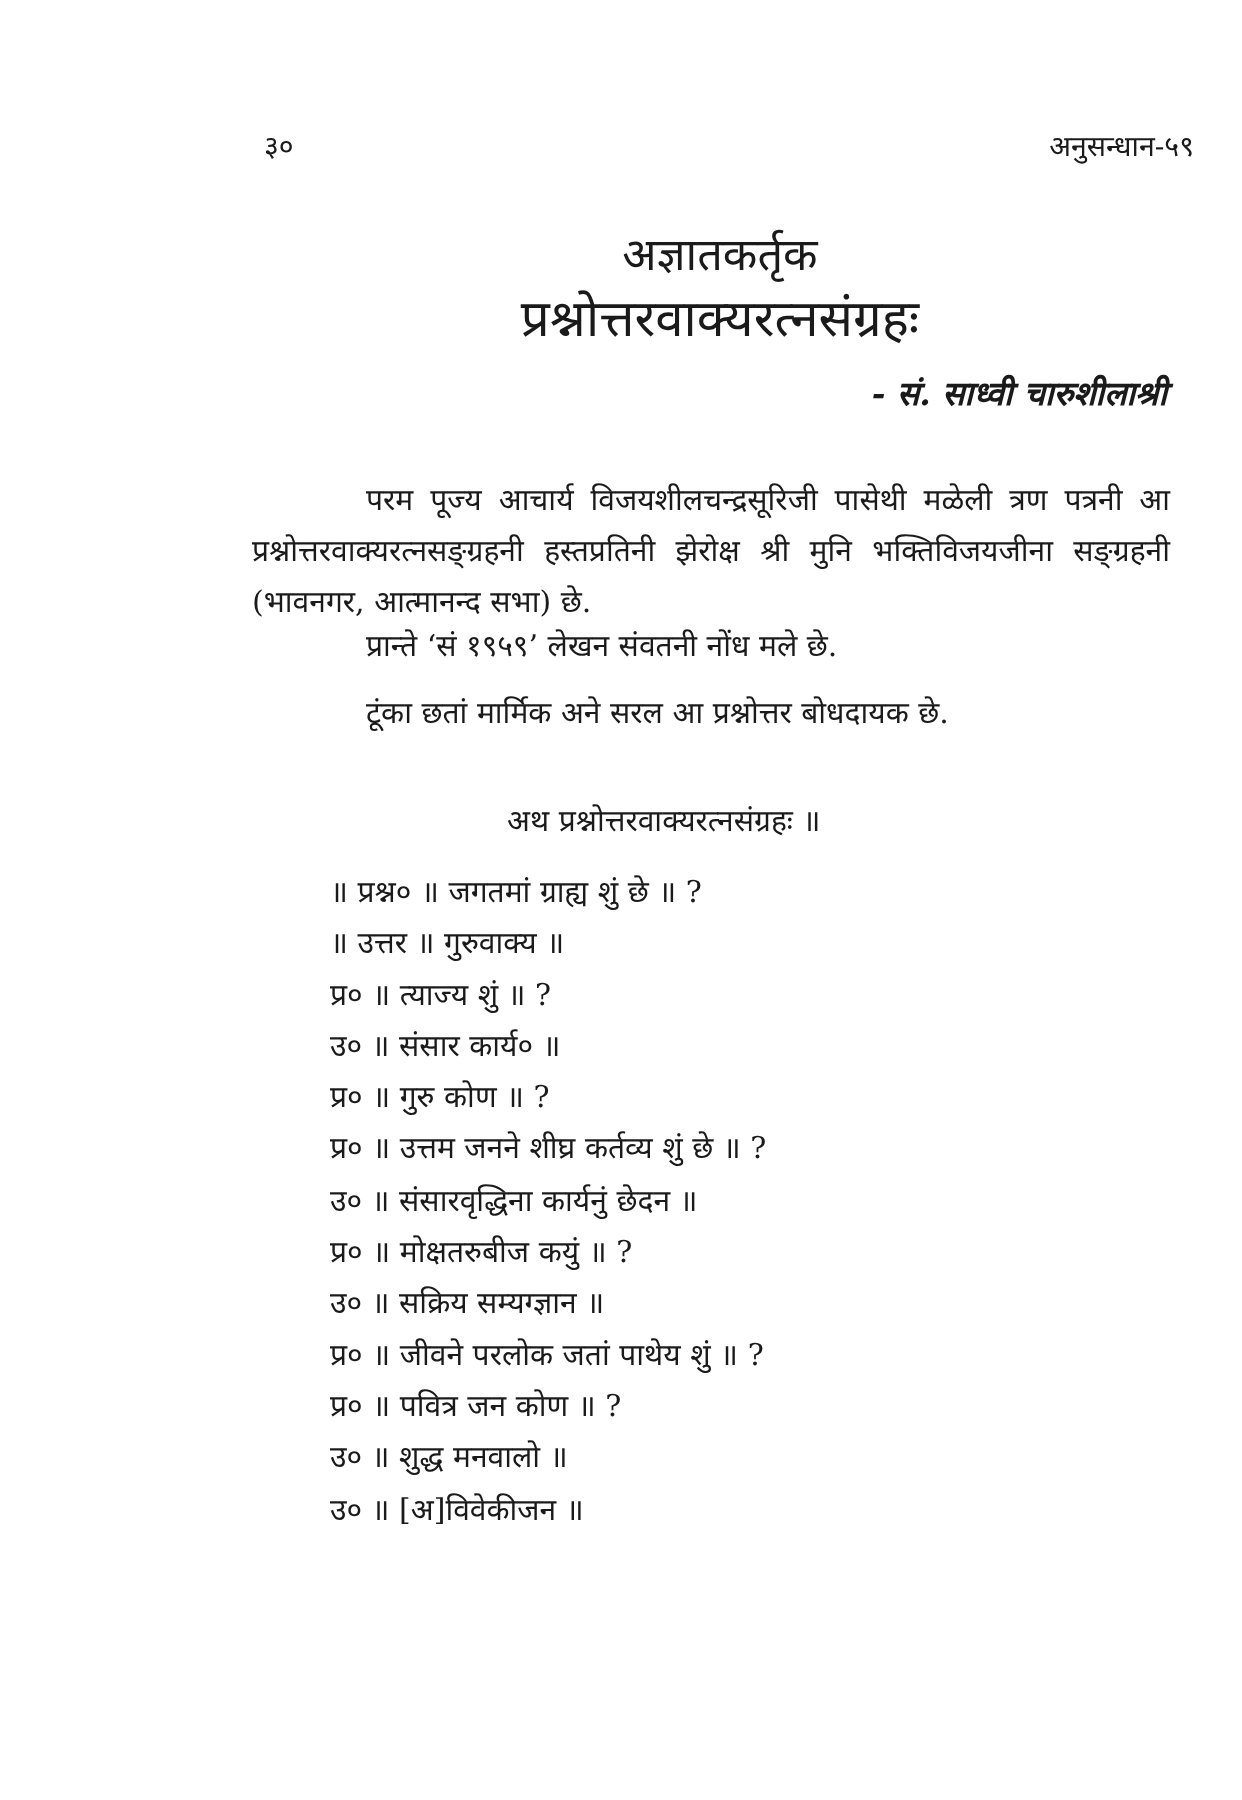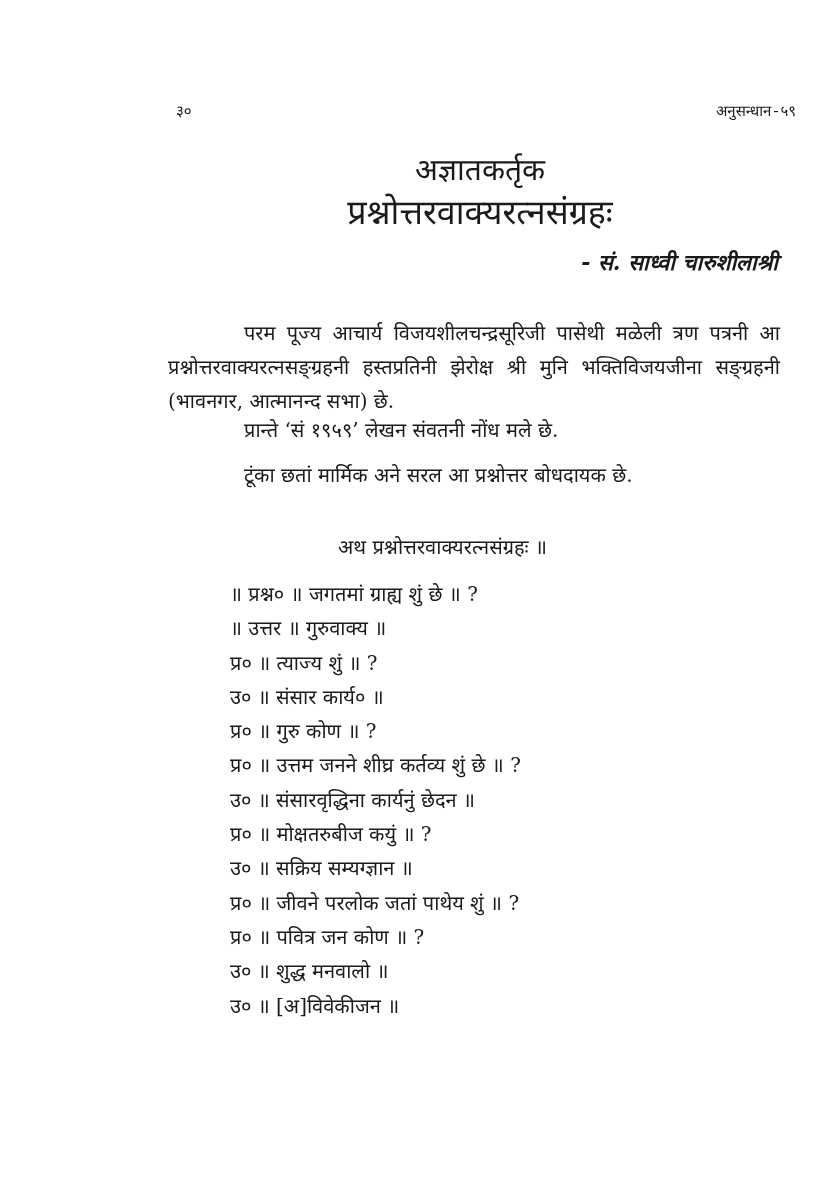--- a/index.html
+++ b/index.html
@@ -2,32 +2,32 @@
 <html><head>
 <meta charset="utf-8">
 <style>
   html, body { margin: 0; padding: 0; background: #ffffff; }
   body {
     width: 828px; height: 1200px; position: relative; overflow: hidden;
     font-family: "DejaVu Serif", "Liberation Serif", serif;
     color: #1a1a1a;
   }
   .abs { position: absolute; white-space: nowrap; }
-  .hdr { font-size: 15px; top: 100px; font-family: Liberation Mono, monospace; }
+  .hdr { font-size: 19px; top: 84px; }
   .hdr-left { left: 176px; }
   .hdr-right { right: 32px; }
   .title1 { font-size: 30px; top: 148px; left: 0; width: 960px; text-align: center; }
   .title2 { font-size: 34px; top: 188px; left: 0; width: 960px; text-align: center; }
   .editor { font-size: 22px; font-weight: bold; top: 246px; right: 50px; font-style: italic; }
   .para { position: absolute; left: 168px; width: 612px; font-size: 20px; line-height: 34px; }
   .p1 { top: 316px; text-indent: 76px; text-align: justify; text-align-last: left; }
   .p2 { top: 413px; left: 244px; }
   .p3 { top: 458px; left: 244px; }
   .sub { font-size: 20px; font-weight: normal; top: 533px; left: 338px; }
-  .qa { position: absolute; left: 230px; top: 577px; font-size: 20px; }
+  .qa { position: absolute; left: 220px; top: 577px; font-size: 20px; }
   .qa-line { height: 34.3px; line-height: 34px; white-space: nowrap; }
 </style>
 </head>
 <body>
 
 <div class="abs hdr hdr-left">३०</div>
 <div class="abs hdr hdr-right">अनुसन्धान-५९</div>
 
 <div class="abs title1">अज्ञातकर्तृक</div>
 <div class="abs title2">प्रश्नोत्तरवाक्यरत्नसंग्रहः</div>

